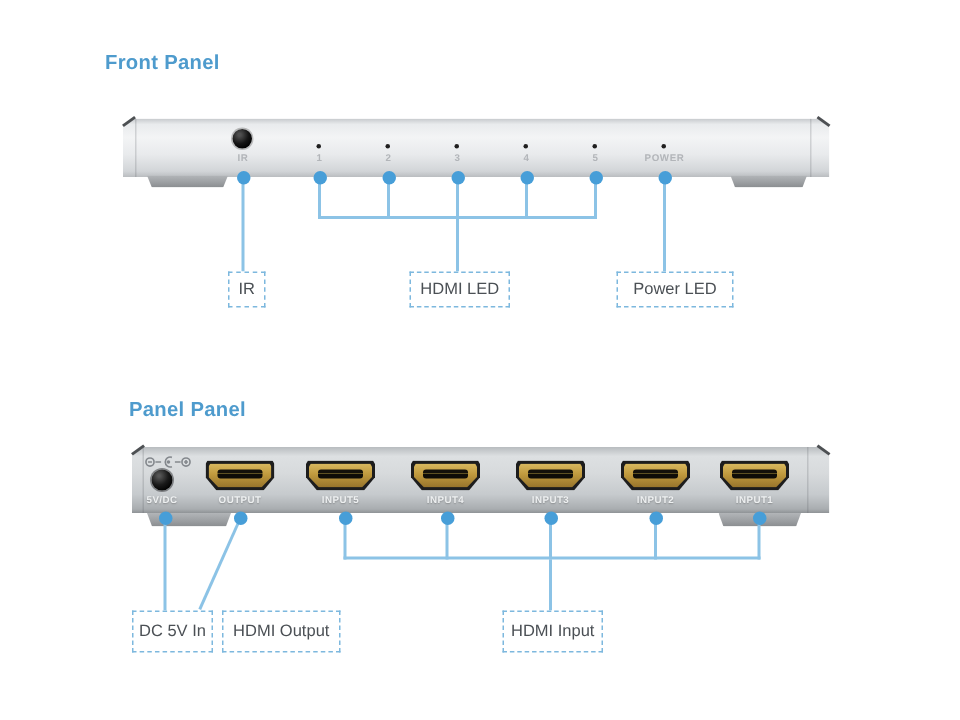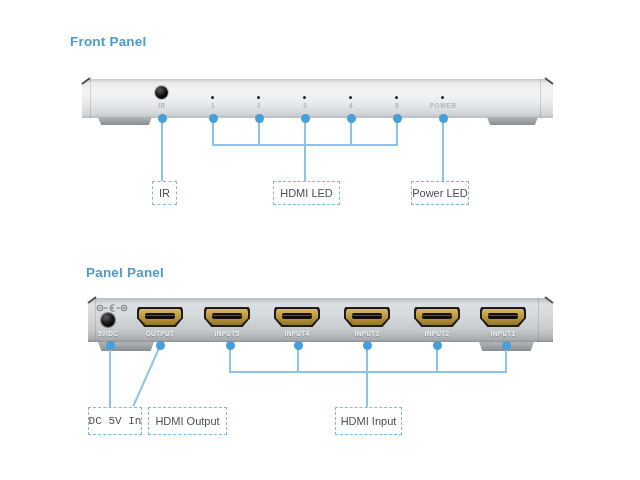--- a/index.html
+++ b/index.html
@@ -120,21 +120,21 @@
   <div class="dot" style="left:157.5px;top:113.5px;"></div>
   <div class="dot" style="left:208.5px;top:113.5px;"></div>
   <div class="dot" style="left:254.5px;top:113.5px;"></div>
   <div class="dot" style="left:300.5px;top:113.5px;"></div>
   <div class="dot" style="left:346.5px;top:113.5px;"></div>
   <div class="dot" style="left:392.5px;top:113.5px;"></div>
   <div class="dot" style="left:438.5px;top:113.5px;"></div>
 
   <div class="cbox" style="left:152px;top:181px;width:25px;height:24px;">IR</div>
   <div class="cbox" style="left:273px;top:181px;width:67px;height:24px;">HDMI LED</div>
-  <div class="cbox" style="left:411px;top:181px;width:58px;height:24px;">Power LED</div>
+  <div class="cbox" style="left:411px;top:181px;width:78px;height:24px;">Power LED</div>
 
   <div class="section-title" style="left:86px;top:265px;">Panel Panel</div>
 
   <div class="chassis chassis-back" style="left:88px;top:298px;width:465px;height:44px;">
     <div class="seam" style="left:7px;"></div>
     <div class="seam" style="left:450px;"></div>
   </div>
   <div class="corner-cut" style="left:87px;top:299px;transform:rotate(-36deg);"></div>
   <div class="corner-cut" style="left:544px;top:299px;transform:rotate(36deg);"></div>
   <div class="foot" style="left:98px;top:342px;width:56px;height:9px;"></div>
@@ -206,17 +206,17 @@
   <div class="vline" style="left:366px;top:373px;height:34px;"></div>
 
   <div class="dot" style="left:105.5px;top:340.5px;"></div>
   <div class="dot" style="left:155.5px;top:340.5px;"></div>
   <div class="dot" style="left:225.5px;top:340.5px;"></div>
   <div class="dot" style="left:293.5px;top:340.5px;"></div>
   <div class="dot" style="left:362.5px;top:340.5px;"></div>
   <div class="dot" style="left:432.5px;top:340.5px;"></div>
   <div class="dot" style="left:501.5px;top:340.5px;"></div>
 
-  <div class="cbox" style="left:88px;top:407px;width:54px;height:28px;font-family:Liberation Mono, monospace;">DC 5V In</div>
+  <div class="cbox" style="left:88px;top:407px;width:54px;height:28px;">DC 5V In</div>
   <div class="cbox" style="left:148px;top:407px;width:79px;height:28px;">HDMI Output</div>
   <div class="cbox" style="left:335px;top:407px;width:67px;height:28px;">HDMI Input</div>
 
 </div>
 
 </body></html>

